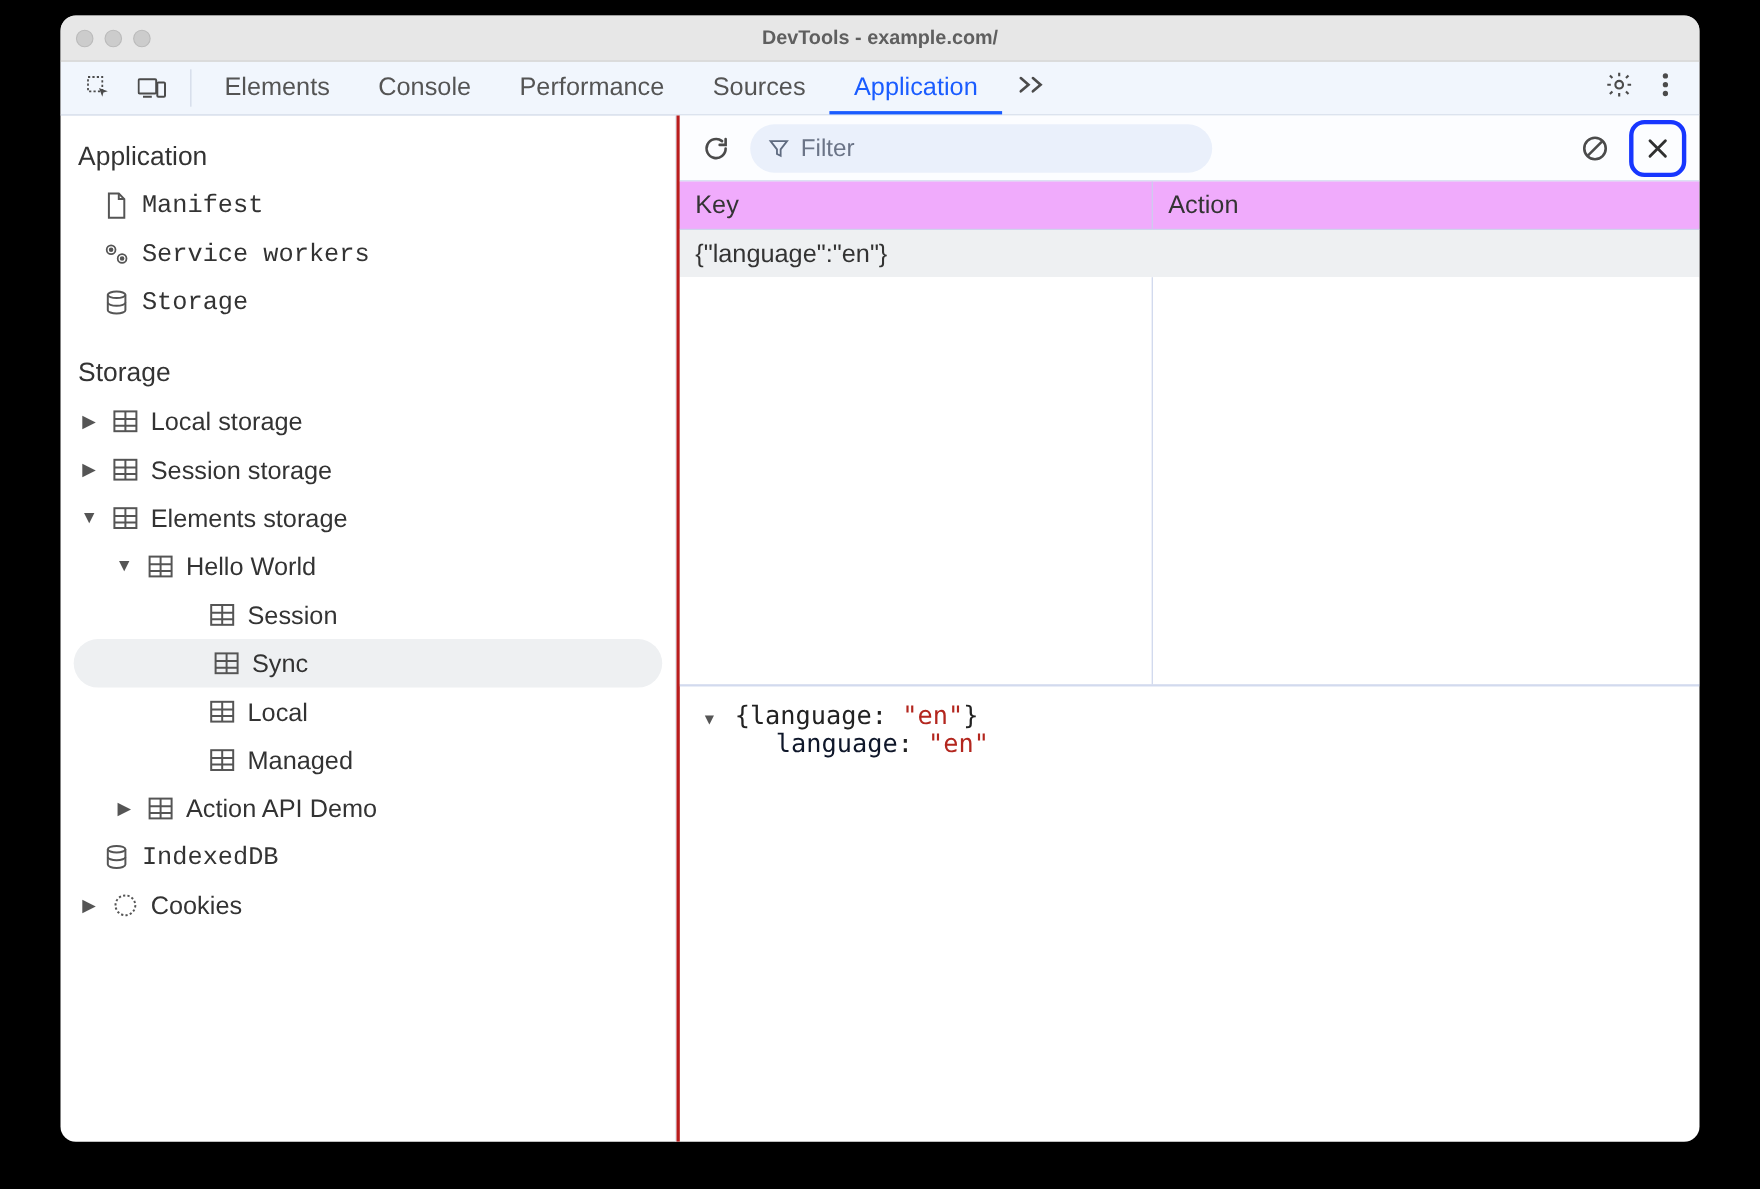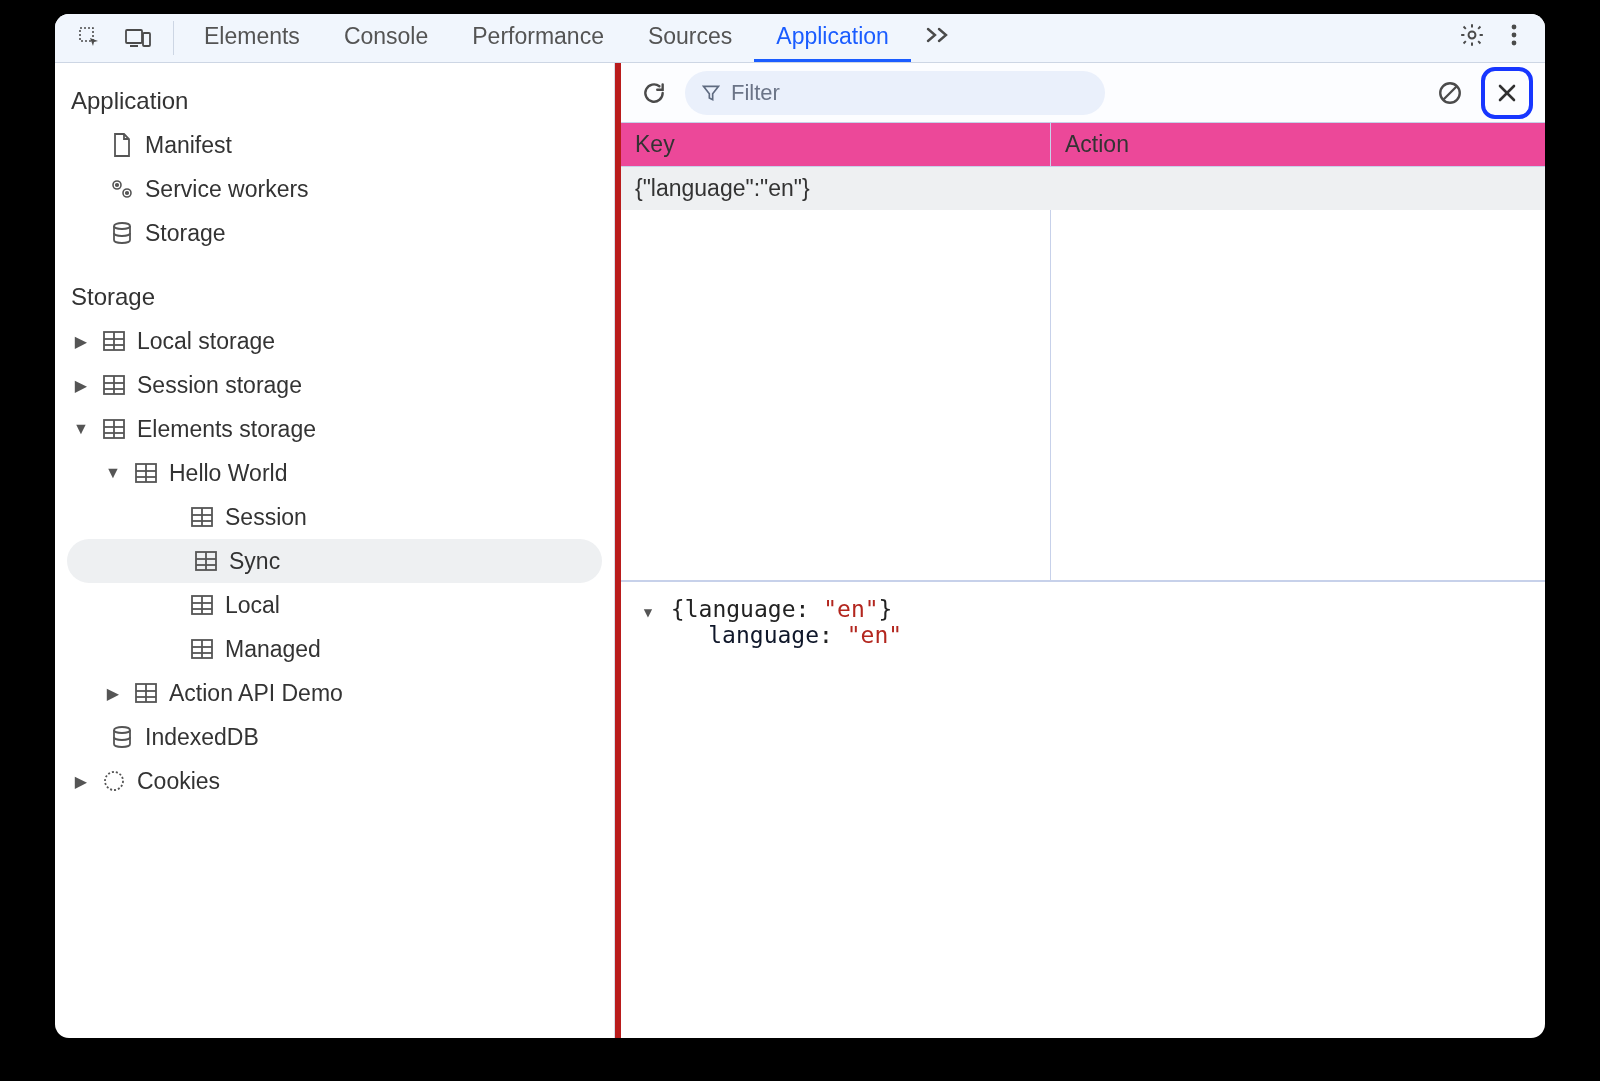--- a/index.html
+++ b/index.html
@@ -74,25 +74,25 @@
   .group-header { font-size: 24px; color: #333; padding: 10px 16px 8px 16px; }
   .tree-item {
     display: flex; align-items: center; height: 44px;
     padding-left: 16px; gap: 10px; font-size: 23px; color: #333;
     white-space: nowrap;
   }
   .tree-item.selected { background: #eef0f2; border-radius: 22px; margin: 0 12px; padding-left: 4px; }
   .arrow { width: 20px; text-align: center; color: #555; font-size: 16px; }
   .arrow.blank { visibility: hidden; }
   .ticon { width: 26px; height: 26px; display: inline-flex; align-items: center; justify-content: center; color: #555; flex: none; }
-  .ind1 { padding-left: 24px; }
+  .ind1 { padding-left: 8px; font-family: Liberation Mono, monospace; }
   .ind2 { padding-left: 48px; }
   .ind4 { padding-left: 116px; margin-left: 18px; }
   
-  .main { flex: 1; display: flex; flex-direction: column; min-width: 0; border-left: 6px solid #b91c1c; justify-content: flex-end; }
+  .main { flex: 1; display: flex; flex-direction: column; min-width: 0; border-left: 3px solid #b91c1c; justify-content: flex-end; }
   .toolbar {
     height: 60px; display: flex; align-items: center; gap: 10px;
     padding: 0 12px; border-bottom: 1px solid #c7d1ea;
     background: #fcfdff;
   }
   .filterbox {
     flex: none; width: 420px; height: 44px; border-radius: 22px;
     background: #eaf0fb; display: flex; align-items: center; gap: 10px;
     padding: 0 16px; color: #5f6b80;
   }
@@ -102,39 +102,47 @@
   }
   .filterbox input::placeholder { color: #6b7487; }
   .tool-spacer { flex: 1; }
   .clearbtn {
     width: 52px; height: 52px; border: 4px solid #1736ff; border-radius: 14px;
     display: flex; align-items: center; justify-content: center; color: #313131;
   }
   
   .table { flex: none; border-bottom: 1px solid #c7d1ea; }
   .thead, .trow { display: grid; grid-template-columns: 430px 1fr; }
-  .thead { background: #ec4899; border-bottom: 1px solid #c7d1ea; }
+  .thead { background: #f0abfc; border-bottom: 1px solid #c7d1ea; }
   .th, .td { padding: 8px 14px; font-size: 23px; border-right: 1px solid #c7d1ea; }
   .th:last-child, .td:last-child { border-right: none; }
   .trow { background: #eef0f2; }
   .tbody-empty { height: 370px; background: #fff; display: grid; grid-template-columns: 430px 1fr; }
   .tbody-empty > div:first-child { border-right: 1px solid #c7d1ea; }
   
   .preview { flex: 1; padding: 14px 18px; font-family: ui-monospace, Menlo, Consolas, monospace; font-size: 23px; color: #222; border-top: 1px solid #c7d1ea; }
   .preview .line { white-space: pre; }
   .tok-key { color: #0f172a; }
   .tok-str { color: #b3261e; }
   .tri { color: #555; display: inline-block; width: 18px; text-align: center; font-size: 14px; }
   svg { display: block; }
 </style>
 </head>
 <body>
 
 <div class="window">
 
+  <div class="titlebar">
+    <div class="traffic">
+      <span></span>
+      <span></span>
+      <span></span>
+    </div>
+    <div class="title">DevTools - example.com/</div>
+  </div>
 
   <div class="tabsbar">
     <div class="left-icons">
       <div class="iconbtn">
         <svg width="24" height="24" viewBox="0 0 24 24" fill="none" stroke="currentColor" stroke-width="1.6">
           <rect x="2" y="2" width="13" height="13" stroke-dasharray="2 2"></rect>
           <path d="M12 12 L20 15 L16 16 L15 20 Z" fill="currentColor" stroke="none"></path>
         </svg>
       </div>
       <div class="iconbtn">

